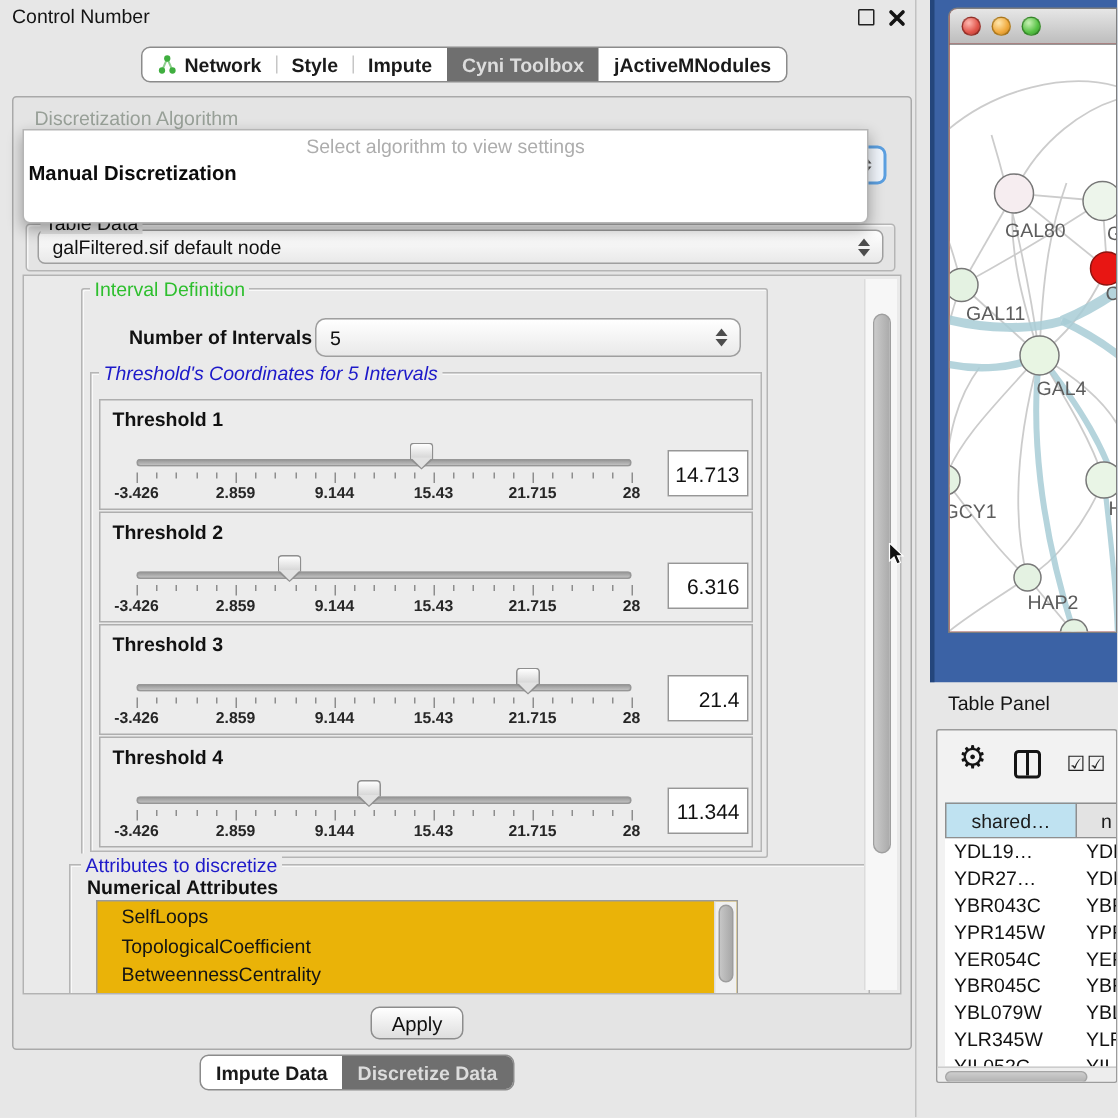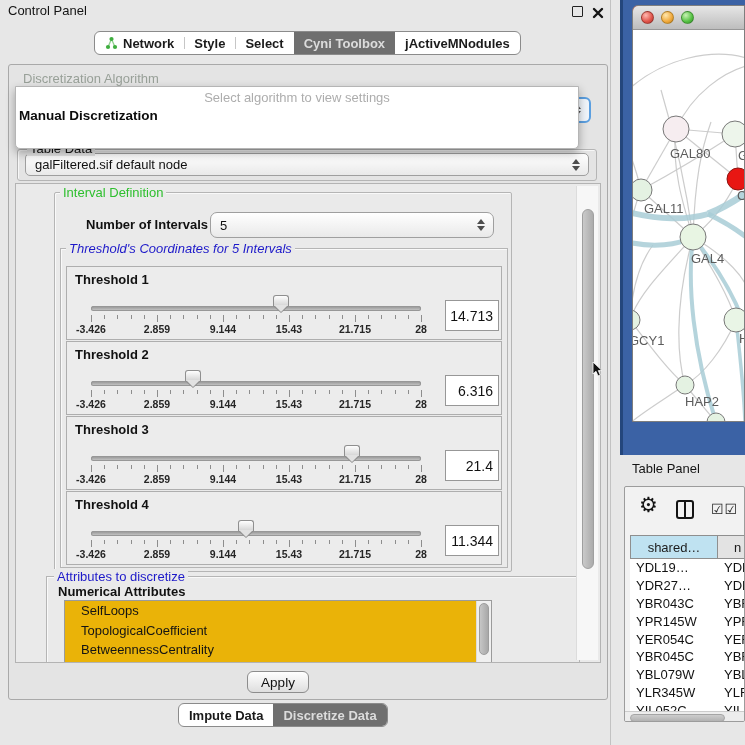--- a/index.html
+++ b/index.html
@@ -13,21 +13,21 @@
   .cp-float { position:absolute; left:572px; top:6px; width:11px; height:11px; border:1.6px solid #222; border-radius:1px; }
   .cp-close { position:absolute; left:592px; top:5px; width:12px; height:12px; }
 
   .seg-tabs { position:absolute; display:flex; align-items:stretch; height:24px; background:#fff;
               border:1px solid #8b8b8b; border-radius:6px; overflow:hidden; }
   .seg-tab { display:flex; align-items:center; gap:5px; padding:0 10px; font-size:13px; font-weight:600;
              color:#1a1a1a; position:relative; white-space:nowrap; }
   .seg-tab.selected { background:#6f6f6f; color:#dcdcdc; }
   .seg-tab.sep::before { content:""; position:absolute; left:0; top:5px; bottom:5px; width:1px; background:#c6c6c6; }
   .top-tabs { left:94px; top:31px; }
-  .bottom-tabs { left:133px; top:703px;margin-left:45px; }
+  .bottom-tabs { left:133px; top:703px; }
 
   .cp-outer { position:absolute; left:8px; top:64px; width:600px; height:636px;
               background:#e4e4e4; border:1px solid #a9a9a9; border-radius:3px; }
 
   .ghost-label { position:absolute; left:14px; top:6px; font-size:13px; color:#98a098; z-index:1; }
 
   .combo-fragment { position:absolute; left:538px; top:32px; width:44px; height:26px; border:2px solid #5b9fe0;
                     border-radius:6px; background:#f0f5fb; z-index:1; }
 
   .dropdown-popup { position:absolute; left:6px; top:21px; width:564px; height:63px; background:#fff;
@@ -138,21 +138,21 @@
 
   svg text { font-family:"Liberation Sans",sans-serif; }
 </style>
 </head>
 <body>
 
 <div class="stage">
 
   <section class="control-panel">
     <header class="cp-titlebar">
-      <span class="cp-title">Control Panel</span>
+      <span class="cp-title">Control Number</span>
       <span class="cp-float"></span>
       <span class="cp-close">
         <svg width="12" height="12" viewBox="0 0 12 12">
             <path d="M2,2 L10,10 M10,2 L2,10" stroke="#141414" stroke-width="2.4" stroke-linecap="round"></path>
           </svg>
       </span>
     </header>
 
     <div class="seg-tabs top-tabs" id="top-tabs">
         <div class="seg-tab">
@@ -161,21 +161,21 @@
             <circle cx="6.5" cy="3" r="2.1" fill="#3fae3f"></circle>
             <circle cx="3" cy="11" r="2.1" fill="#3fae3f"></circle>
             <circle cx="10" cy="11" r="2.1" fill="#3fae3f"></circle>
           </svg>
           <span>Network</span>
         </div>
         <div class="seg-tab sep">
           <span>Style</span>
         </div>
         <div class="seg-tab sep">
-          <span>Select</span>
+          <span>Impute</span>
         </div>
         <div class="seg-tab selected">
           <span>Cyni Toolbox</span>
         </div>
         <div class="seg-tab">
           <span>jActiveMNodules</span>
         </div>
       </div>
 
     <div class="cp-outer">

